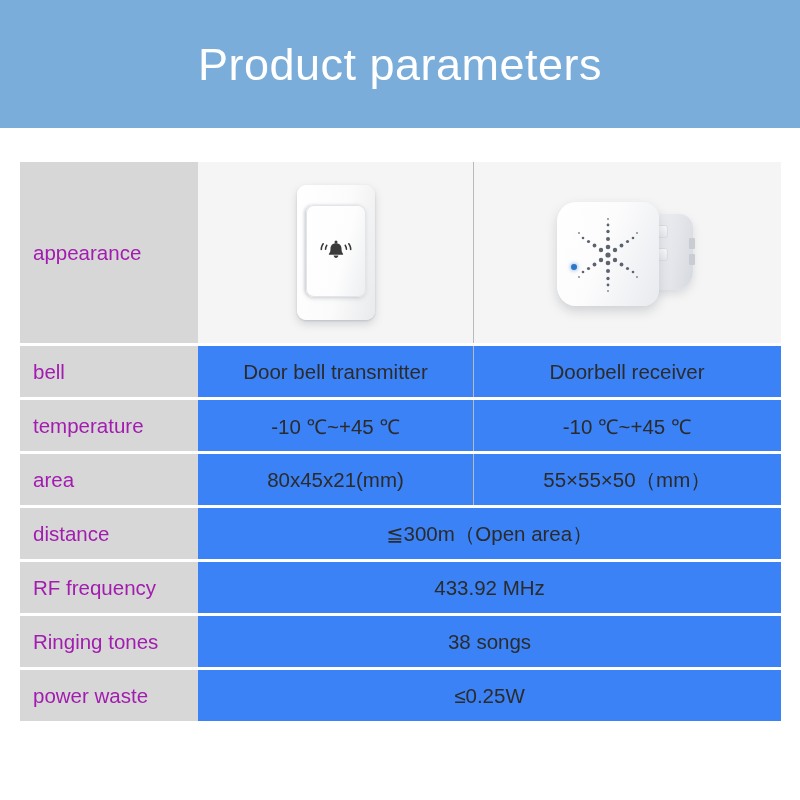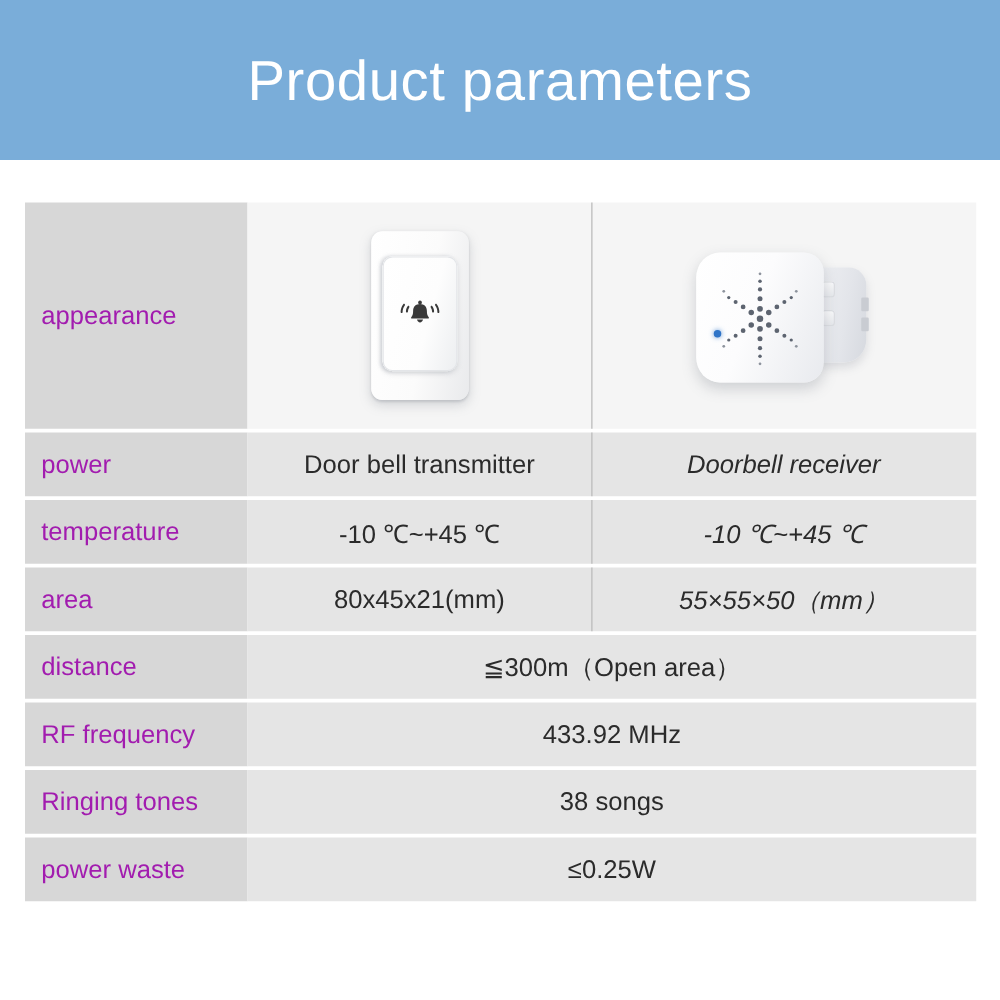--- a/index.html
+++ b/index.html
@@ -62,38 +62,37 @@
     background: #d7d7d7;
     color: #a21caf;
     font-size: 20.5px;
     display: flex;
     align-items: center;
     padding-left: 13px;
     box-sizing: border-box;
   }
 
   .cell-value {
-    background: #e5e5e5;
+    background: #3b82f6;
     color: #2b2b2b;
     font-size: 20.5px;
     display: flex;
     align-items: center;
     justify-content: center;
     box-sizing: border-box;
     position: relative;
   }
 
   
   .cell-value.col-left {
     flex: 0 0 275px;
     width: 275px;
   }
   .cell-value.col-right {
     flex: 1 1 auto;
-    font-style: italic;
   }
   
   .cell-value.col-span {
     flex: 1 1 auto;
   }
 
   
   .col-divider {
     position: absolute;
     top: 0;
@@ -305,21 +304,21 @@
                 </g>
               </svg>
               <div class="receiver-led"></div>
             </div>
           </div>
         </div>
       </div>
     </div>
 
     <div class="spec-row row-data">
-      <div class="cell-label">power</div>
+      <div class="cell-label">bell</div>
       <div class="cell-value col-left">Door bell transmitter</div>
       <div class="cell-value col-right">
         <div class="col-divider"></div>
         <span>Doorbell receiver</span>
       </div>
     </div>
 
     <div class="spec-row row-data">
       <div class="cell-label">temperature</div>
       <div class="cell-value col-left">-10 ℃~+45 ℃</div>

